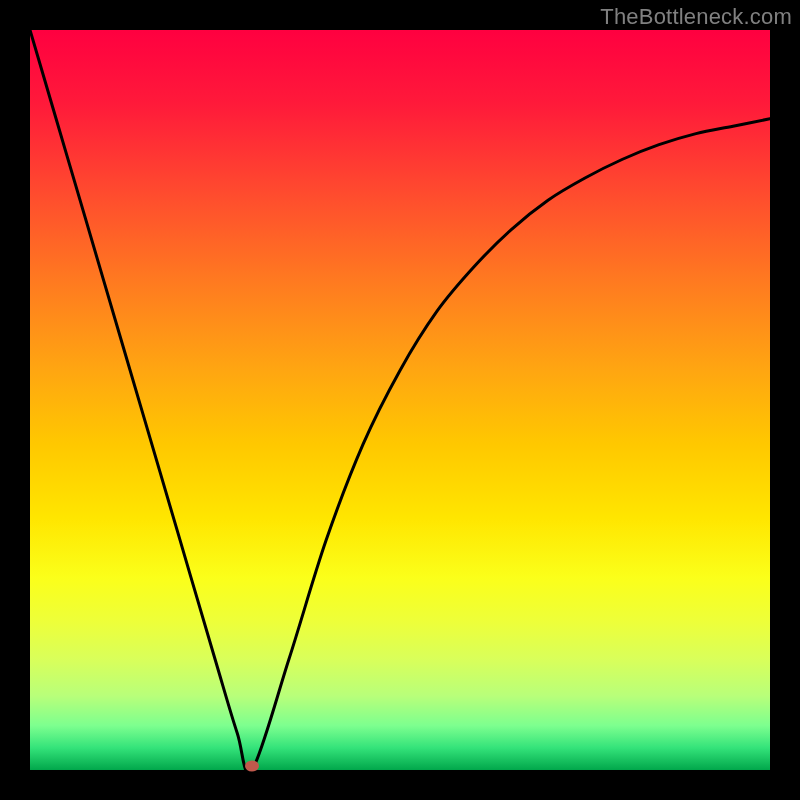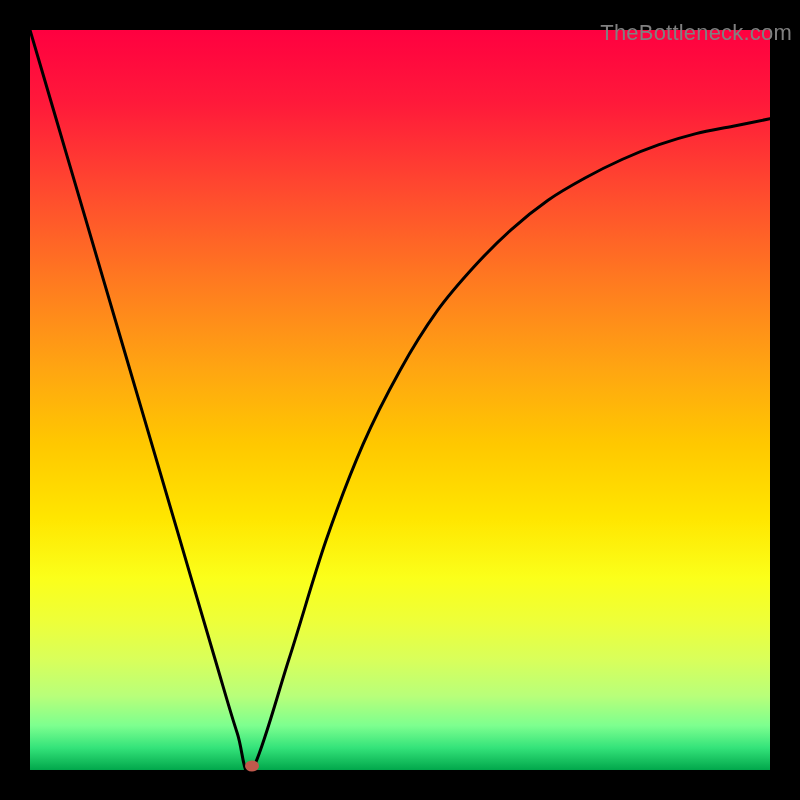--- a/index.html
+++ b/index.html
@@ -49,21 +49,20 @@
     height: 740px;
   }
   .watermark {
     position: absolute;
     top: 4px;
     right: 8px;
     color: #808080;
     font-size: 22px;
     font-weight: 400;
     letter-spacing: 0.2px;
-    margin-top: 16px;
   }
   .marker {
     position: absolute;
     width: 14px;
     height: 11px;
     background: #c0594c;
     border-radius: 50%;
     transform: translate(-50%, -50%);
   }
 </style>

